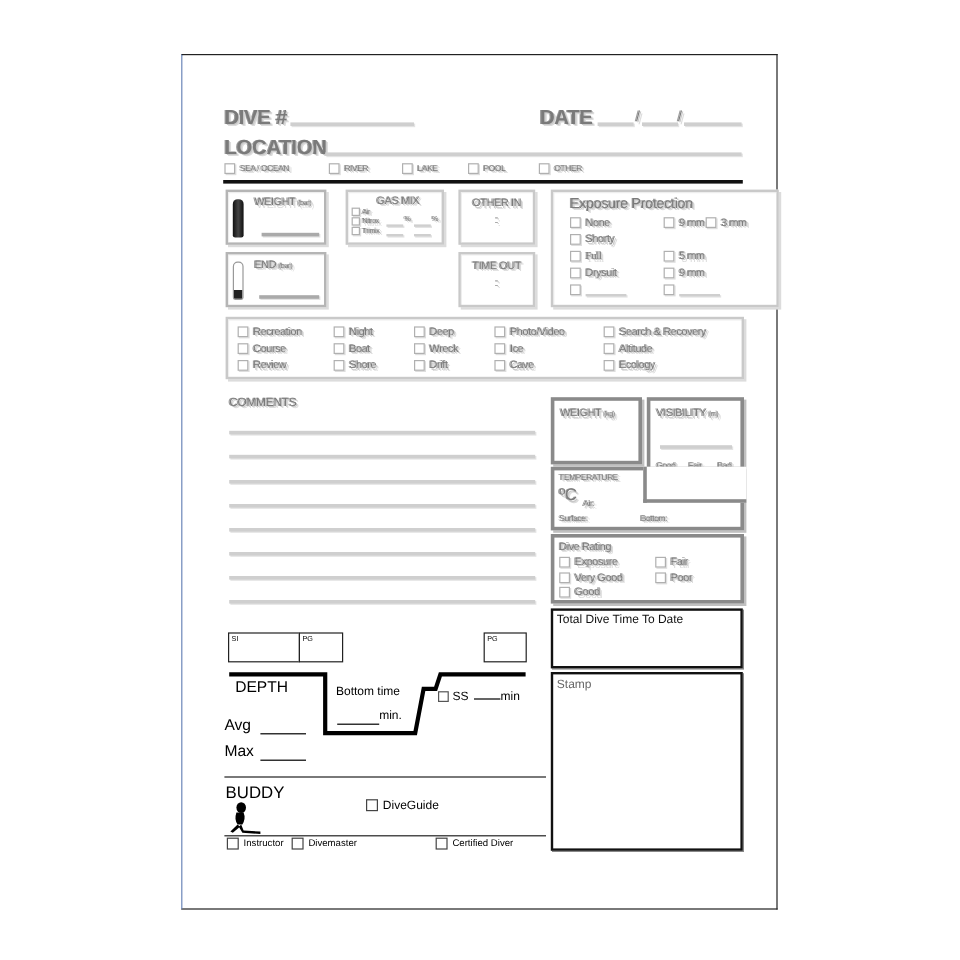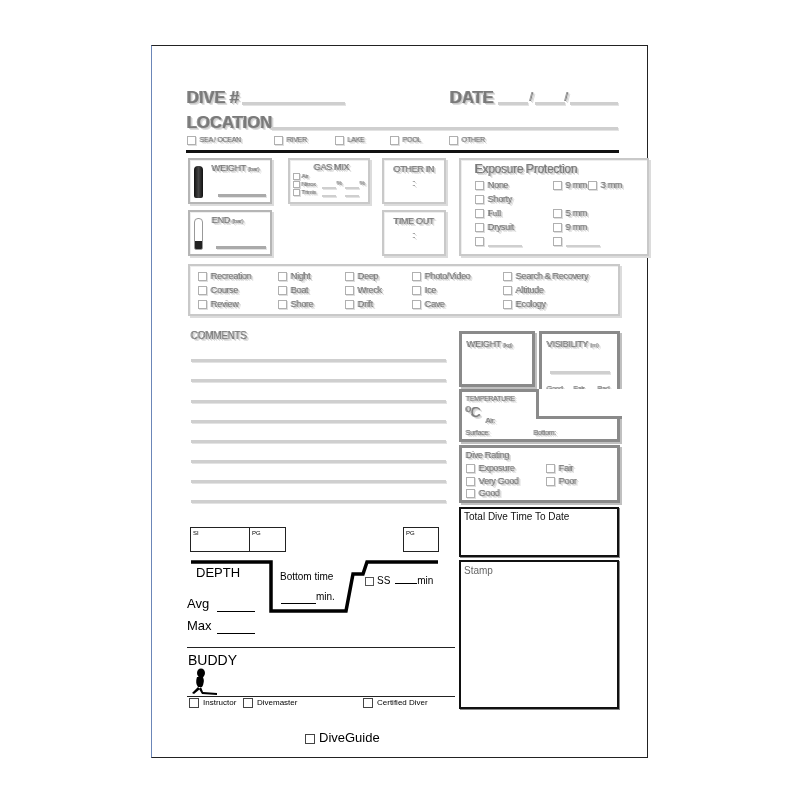--- a/index.html
+++ b/index.html
@@ -209,16 +209,16 @@
   <svg class="abs" style="left:37px; top:622px;" width="32" height="28" viewBox="0 0 32 28">
     <ellipse cx="12" cy="5" rx="4" ry="4.5" fill="#000"></ellipse>
     <path d="M8 9 Q6 15 9 19 L13 19 Q16 14 14 9 Z" fill="#000"></path>
     <path d="M9 19 L3 25 L5 26 L11 21 Z" fill="#000"></path>
     <path d="M12 19 L14 24 L28 25 L28 27 L13 26 L10 21 Z" fill="#000"></path>
   </svg>
   <div class="abs" style="left:35px; top:650px; width:268px; height:1px; background:#222;"></div>
 
   <div class="opt sans" style="left:37px; top:652px; font-size:8px;"><span class="cb-dark"></span><span>Instructor</span></div>
   <div class="opt sans" style="left:91px; top:652px; font-size:8px;"><span class="cb-dark"></span><span>Divemaster</span></div>
-  <div class="opt sans" style="left:153px; top:684px; font-size:13px;"><span class="cb-dark"></span><span>DiveGuide</span></div>
+  <div class="opt sans" style="left:153px; top:620px; font-size:10px;"><span class="cb-dark"></span><span>DiveGuide</span></div>
   <div class="opt sans" style="left:211px; top:652px; font-size:8px;"><span class="cb-dark"></span><span>Certified Diver</span></div>
 
 </div>
 
 </body></html>

